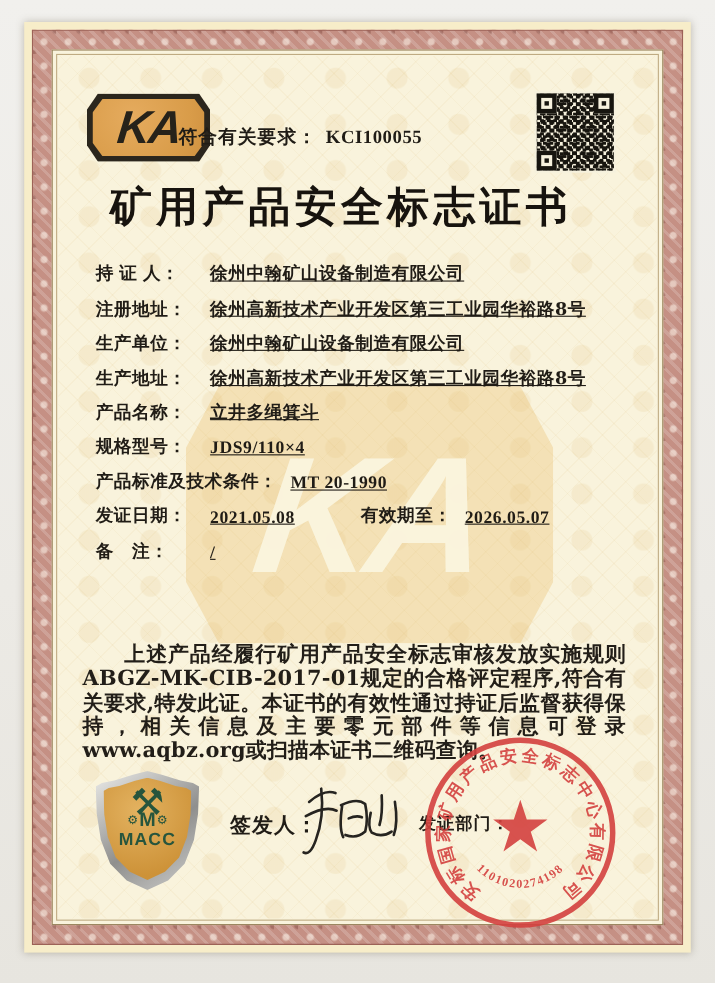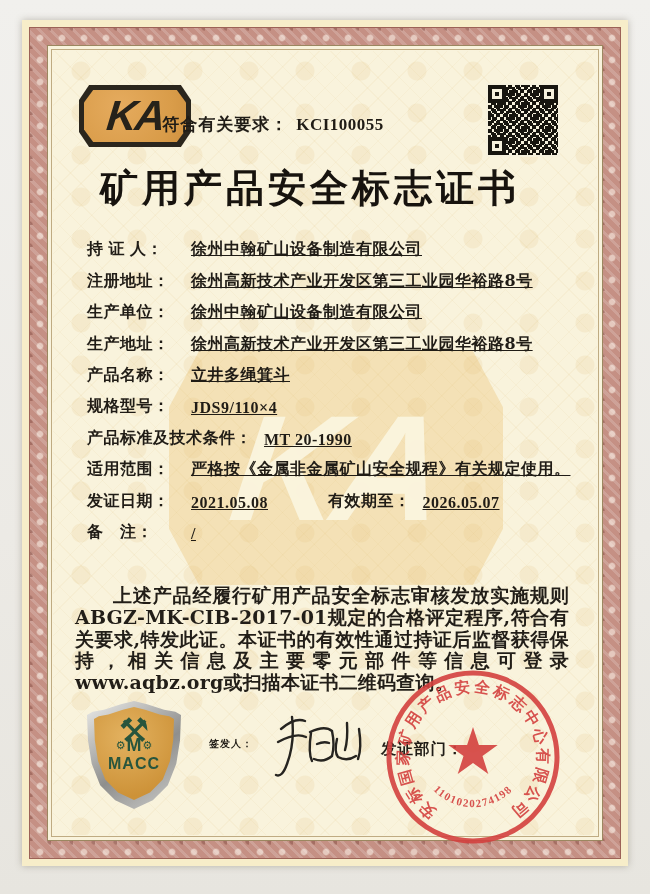--- a/index.html
+++ b/index.html
@@ -117,21 +117,21 @@
   .sh-in{position:absolute;inset:6px 7px 9px 7px;
     clip-path:polygon(50% 0%,64% 3%,82% 8%,94% 10%,100% 13%,99% 36%,95% 58%,86% 78%,70% 92%,50% 100%,30% 92%,14% 78%,5% 58%,1% 36%,0% 13%,6% 10%,18% 8%,36% 3%);
     background:radial-gradient(circle at 40% 32%,#e3b260,#cd9238 75%);
     display:flex;flex-direction:column;align-items:center;}
   .emblem-top{font-size:34px;line-height:1;margin-top:6px;color:#27553d;}
   .emblem-mid{display:flex;align-items:center;margin-top:-12px;color:#27553d;}
   .emblem-mid .g{font-size:11px;} .emblem-mid .m{font-size:18px;font-weight:900;margin:0 1px;}
   .macc{font-weight:900;font-size:16px;letter-spacing:1px;color:#27553d;margin-top:-1px;
     font-family:"Liberation Sans",sans-serif;}
 
-  .signer-label{left:156px;top:686px;font-size:10px;font-weight:bold;letter-spacing:1px;}
+  .signer-label{left:156px;top:686px;font-size:19px;font-weight:bold;letter-spacing:1px;}
   .signature{left:218px;top:648px;}
   .dept-label{left:328px;top:688px;font-size:15.5px;font-weight:bold;letter-spacing:1px;}
 
   .stamp{left:330px;top:616px;z-index:2;opacity:.9;}
 </style>
 </head>
 <body>
 
 <div class="cert">
   <div class="ornate"></div>
@@ -189,24 +189,20 @@
             <span class="fl w">产品名称：</span>
             <span class="fv kai">立井多绳箕斗</span>
           </div>
           <div class="frow">
             <span class="fl w">规格型号：</span>
             <span class="fv num">JDS9/110×4</span>
           </div>
           <div class="frow">
             <span class="fl">产品标准及技术条件：</span>
             <span class="fv num">MT 20-1990</span>
-          </div>
-          <div class="frow">
-            <span class="fl w">适用范围：</span>
-            <span class="fv kai">严格按《金属非金属矿山安全规程》有关规定使用。</span>
           </div>
           <div class="frow">
             <span class="fl w">发证日期：</span>
             <span class="fv num">2021.05.08</span>
             <span class="fl2">有效期至：</span>
             <span class="fv num">2026.05.07</span>
           </div>
           <div class="frow">
             <span class="fl w">备　注：</span>
             <span class="fv num">/</span>

